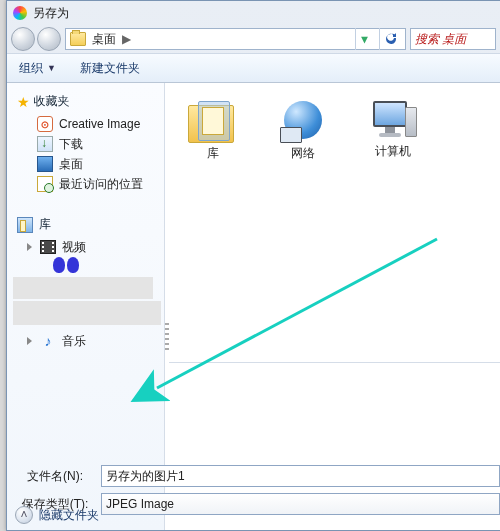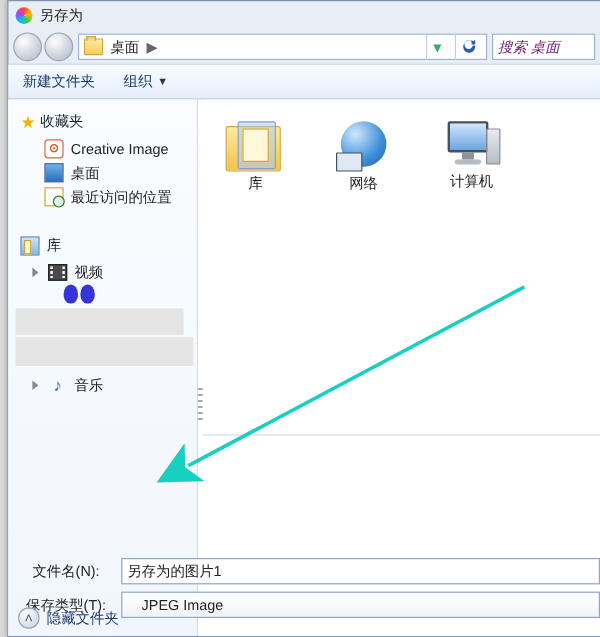--- a/index.html
+++ b/index.html
@@ -16,21 +16,21 @@
   .navrow { height: 28px; display: flex; align-items: center; padding: 0 4px; gap: 4px; }
   .navbtns { display: flex; gap: 2px; align-items: center; }
   .navcircle { width: 24px; height: 24px; border-radius: 50%; background: radial-gradient(circle at 35% 30%, #fff, #cfd6df 55%, #aeb7c3); border: 1px solid #9aa6b5; }
   .addrbar { flex: 1; height: 22px; background: #fff; border: 1px solid #9fb3cc; display: flex; align-items: center; padding: 0 4px; gap: 6px; }
   .folder-small { width: 16px; height: 14px; background: linear-gradient(#ffe9a0,#f5cf5a); border: 1px solid #caa83a; border-radius: 1px; position: relative; }
   .folder-small::before { content:""; position:absolute; left:1px; top:-3px; width:6px; height:3px; background:#f5d978; border:1px solid #caa83a; border-bottom:none; }
   .addrtext { color: #222; }
   .bc-arrow { color: #666; }
   .dd-btn { width: 18px; height: 22px; border-left: 1px solid #c2d0e2; display: flex; align-items: center; justify-content: center; color: #3a6; font-weight:bold; }
   .refresh-btn { width: 22px; height: 22px; border-left: 1px solid #c2d0e2; display:flex;align-items:center;justify-content:center; color:#2a5fb0; }
-  .searchbar { width: 86px; height: 22px; background: #fff; border: 1px solid #9fb3cc; display:flex; align-items:center; padding:0 4px; color:#701a75; font-style: italic; overflow:hidden; }
+  .searchbar { width: 86px; height: 22px; background: #fff; border: 1px solid #9fb3cc; display:flex; align-items:center; padding:0 4px; color:#b91c1c; font-style: italic; overflow:hidden; }
   .toolbar { height: 30px; background: linear-gradient(#f7fbff,#e4eef9); border-top:1px solid #cfd9e6; border-bottom:1px solid #b9c6d6; display:flex; align-items:center; padding:0 6px; gap:12px; }
   .tbtn { color:#1a3a6a; padding:3px 6px; display:flex; align-items:center; gap:4px; cursor:default; }
   .tbtn .dd { font-size:9px; color:#335; }
   .body { position:absolute; left:0; right:0; top:82px; bottom:0; background:#fff; }
   .sidebar { position:absolute; left:0; top:0; width:158px; bottom:0; border-right:1px solid #d5dde8; background:linear-gradient(#fafcff,#f1f6fc); overflow:hidden; }
   .sidegroup { padding:8px 6px 2px 6px; }
   .star { color:#f5b301; font-size:14px; margin-right:4px; }
   .grouphead { display:flex; align-items:center; color:#123; padding:2px 0 4px 4px; }
   .sideitem { display:flex; align-items:center; gap:6px; padding:2px 0 2px 24px; color:#222; height:20px; }
   .ico { width:16px; height:16px; display:inline-flex; align-items:center; justify-content:center; }
@@ -70,21 +70,21 @@
   .computer .stand{position:absolute;left:16px;top:26px;width:10px;height:6px;background:#8f949c;}
   .computer .base{position:absolute;left:10px;top:32px;width:22px;height:4px;background:#b6bbc3;border-radius:2px;}
   .computer .twr{position:absolute;right:0;top:6px;width:12px;height:30px;background:linear-gradient(#e6e9ee,#b7bdc6);border:1px solid #888;border-radius:1px;}
   .network{width:46px;height:42px;position:relative;}
   .network .globe{width:38px;height:38px;border-radius:50%;background:radial-gradient(circle at 32% 28%,#cfe8ff,#3e8ed8 60%,#1f5fa8);position:absolute;left:4px;top:0;}
   .network .mon2{position:absolute;left:0;bottom:0;width:22px;height:16px;background:#dfe9f4;border:1px solid #4a4f57;border-radius:1px;}
   .bottom{position:absolute;left:10px;right:0;top:376px;}
   .formrow{display:flex;align-items:center;gap:8px;margin:6px 0;}
   .formlabel{width:76px;text-align:center;color:#222;}
   .txtinput{flex:1;height:22px;border:1px solid #8fa6c4;background:#fff;padding:0 4px;color:#222;}
-  .combo{flex:1;height:22px;border:1px solid #8fa6c4;background:linear-gradient(#fff,#f0f3f7);padding:0 16px;color:#222;display:flex;align-items:center;position:relative;}
+  .combo{flex:1;height:22px;border:1px solid #8fa6c4;background:linear-gradient(#fff,#f0f3f7);padding:0 4px;color:#222;display:flex;align-items:center;position:relative;}
   .footer{position:absolute;left:8px;bottom:6px;display:flex;align-items:center;gap:6px;color:#1a3a6a;}
   .circbtn{width:18px;height:18px;border-radius:50%;background:radial-gradient(circle at 35% 30%,#fff,#dbe3ee 60%,#bcc8d8);border:1px solid #9aa6b5;display:flex;align-items:center;justify-content:center;color:#556;}
   .arrow-annot{position:absolute;pointer-events:none;}
 </style>
 </head>
 <body>
 
 <div class="window">
 
   <div class="titlebar">
@@ -109,39 +109,43 @@
           </svg>
       </span>
     </div>
     <div class="searchbar">
       <span>搜索 桌面</span>
     </div>
   </div>
 
   <div class="toolbar">
     <div class="tbtn">
-      <span>新建文件夹</span>
-    </div>
-    <div class="tbtn">
       <span>组织</span>
       <span class="dd">▼</span>
+    </div>
+    <div class="tbtn">
+      <span>新建文件夹</span>
     </div>
   </div>
 
   <div class="body">
 
     <div class="sidebar">
       <div class="sidegroup">
         <div class="grouphead">
           <span class="star">★</span>
           <span>收藏夹</span>
         </div>
         <div class="sideitem">
           <span class="ico ico-cc">⊙</span>
           <span>Creative Image</span>
+        </div>
+        <div class="sideitem">
+          <span class="ico ico-dl"></span>
+          <span>下载</span>
         </div>
         <div class="sideitem">
           <span class="ico ico-desktop"></span>
           <span>桌面</span>
         </div>
         <div class="sideitem">
           <span class="ico ico-recent"></span>
           <span>最近访问的位置</span>
         </div>
       </div>

